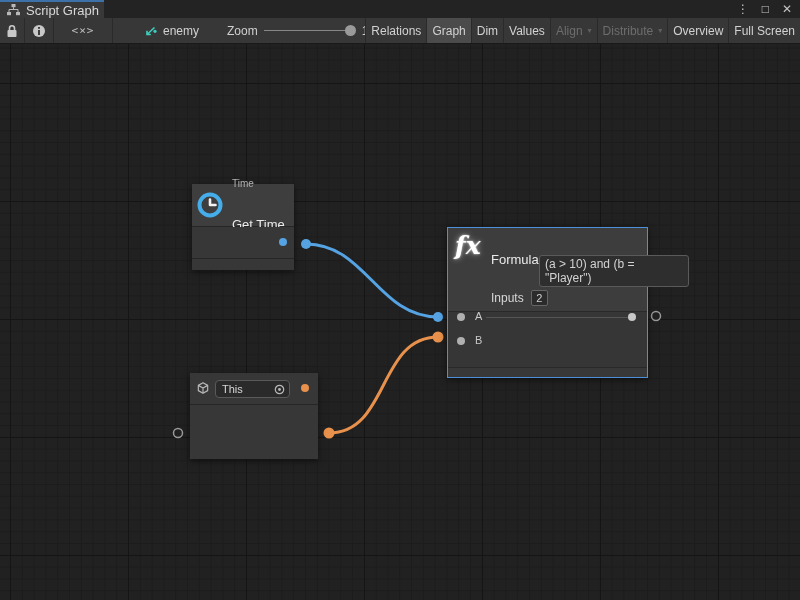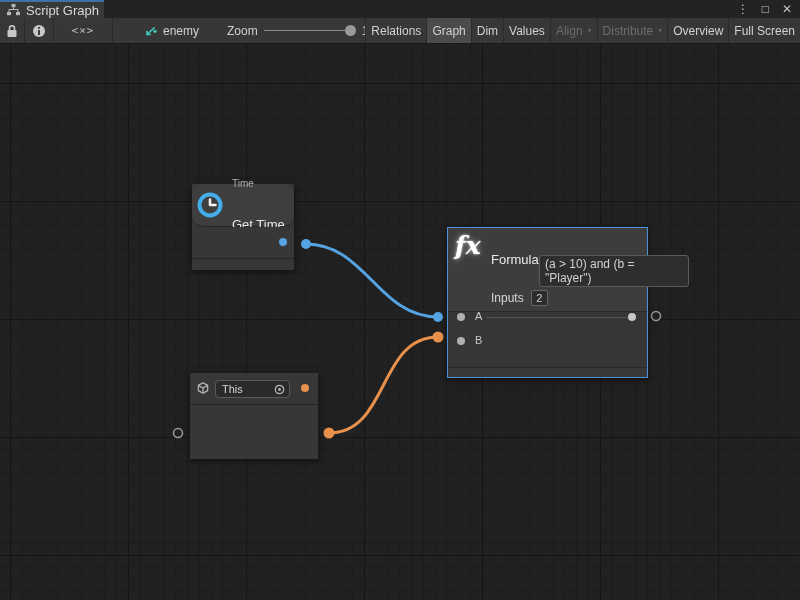--- a/index.html
+++ b/index.html
@@ -48,21 +48,21 @@
              linear-gradient(90deg, #151515 1px, transparent 1px),
              linear-gradient(#1c1c1c 1px, transparent 1px),
              linear-gradient(90deg, #1c1c1c 1px, transparent 1px);
            background-size: 118px 118px, 118px 118px, 11.8px 11.8px, 11.8px 11.8px;
            background-position: 10px 39px, 10px 39px, 10px 3.6px, 10px 3.6px; }
   .wires { position:absolute; left:0; top:0; pointer-events:none; }
 
   
   .node { position:absolute; background:#373737; box-shadow:0 2px 7px rgba(0,0,0,0.5); }
   .node-header { background:#3e3e3e; border-bottom:1px solid #262626; display:flex;
-                 align-items:center; gap:8px; padding-left:4px; height:43px;border-radius:11px; }
+                 align-items:center; gap:8px; padding-left:4px; height:43px; }
   .hdr-text { display:flex; flex-direction:column; justify-content:center; }
   .node-cat { font-size:10px; color:#b4b4b4; line-height:12px; }
   .node-title { font-size:13px; color:#eaeaea; line-height:16px;margin-top:27px; }
   .node-body { position:relative; height:31px; background:#373737;text-align:right; }
   .node-footer { height:12px; border-top:1px solid #262626; background:#373737; }
   .port-dot { position:absolute; width:8px; height:8px; border-radius:50%; background:#b0b0b0; }
 
   
   .node-time { left:192px; top:140px; width:102px; height:86px; }
   .node-time .port-dot { right:7px; top:11px; }

